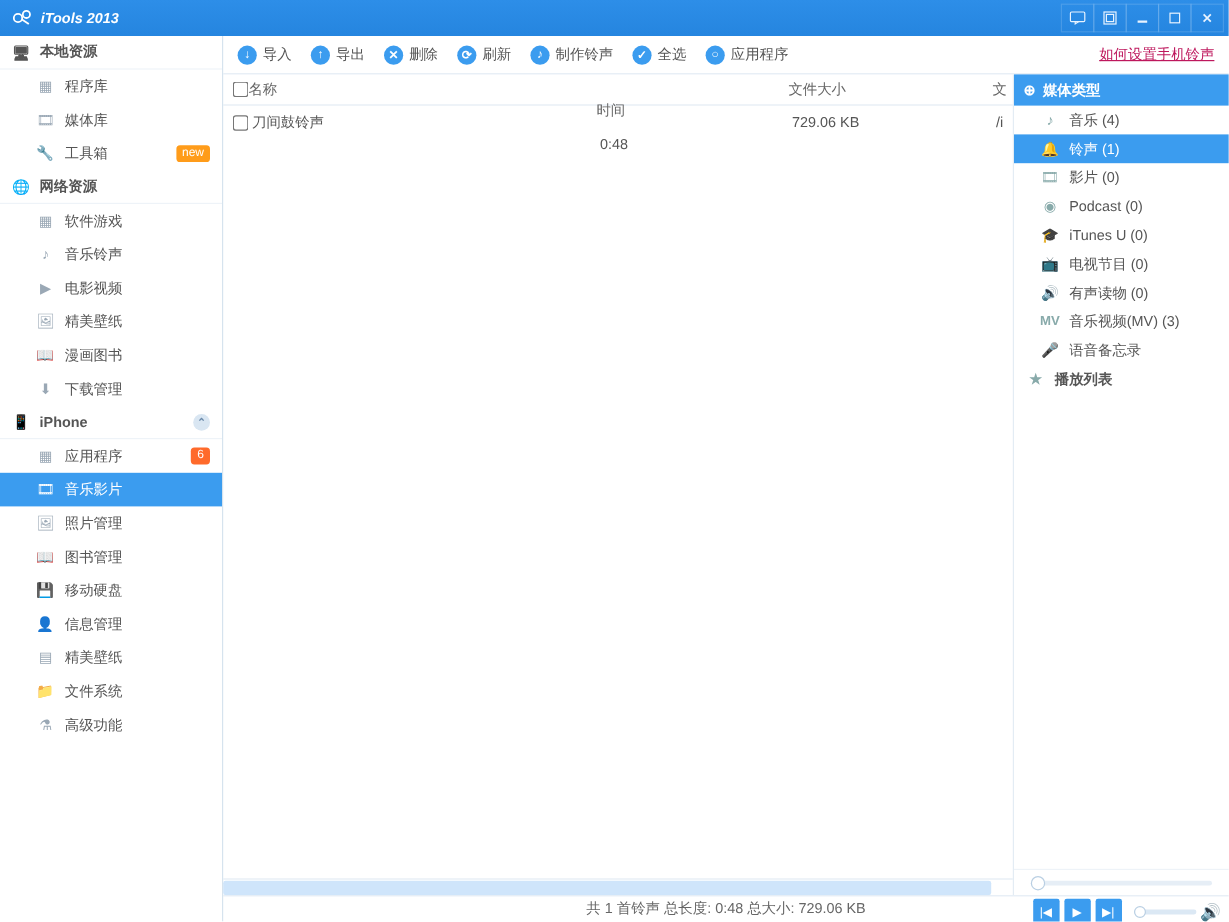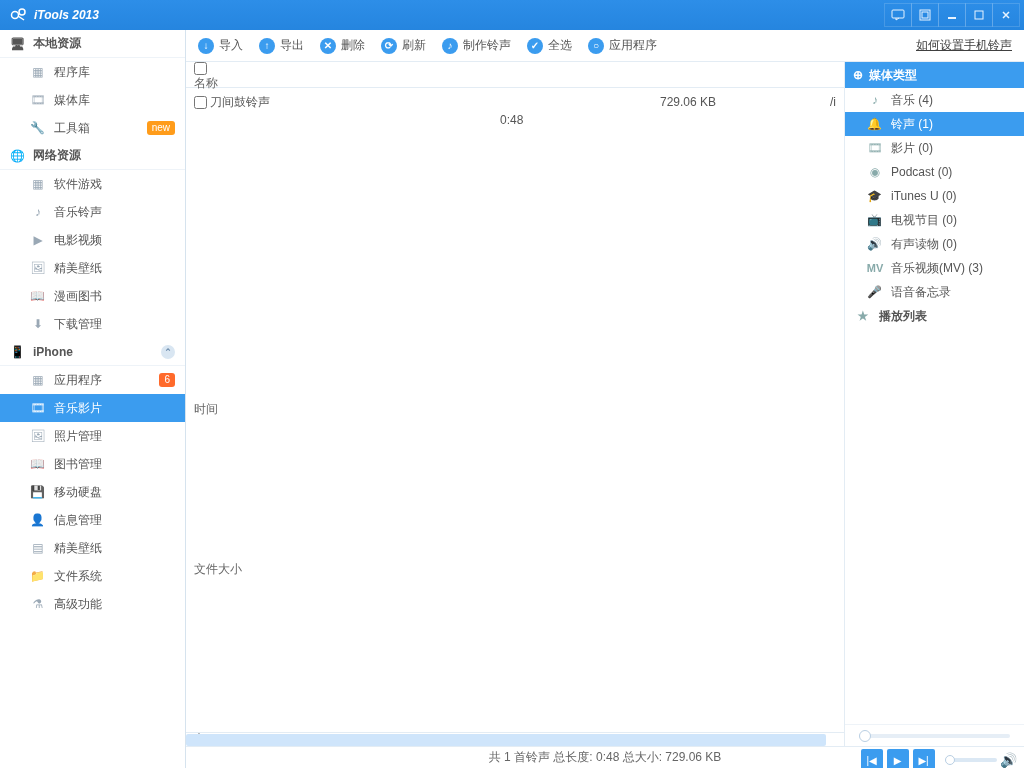--- a/index.html
+++ b/index.html
@@ -15,24 +15,24 @@
 .sb-item { height: 28px; display: flex; align-items: center; padding: 0 10px 0 30px; gap: 8px; color: #555; cursor: default; position: relative; }
 .sb-item.active { background: #3b9cef; color: #fff; }
 .sb-item .icon { width: 16px; display:flex; justify-content:center; color:#9aa8b5; }
 .sb-item.active .icon { color:#fff; }
 .sb-badge { margin-left: auto; background: #ff9c1a; color: #fff; border-radius: 3px; padding: 0 5px; font-size: 10px; line-height:14px; }
 .sb-badge.red { background:#ff6a2b; }
 .content { flex: 1; display: flex; flex-direction: column; min-width: 0; }
 .toolbar { height: 32px; border-bottom: 1px solid #e3ecf4; display: flex; align-items: center; padding: 0 12px; gap: 16px; }
 .tool-btn { display: flex; align-items: center; gap: 5px; color: #555; cursor: default; }
 .tool-btn .circ { width:16px; height:16px; border-radius:50%; background:#3b9cef; color:#fff; display:flex; align-items:center; justify-content:center; font-size:10px; font-weight:bold; }
-.tool-link { margin-left: auto; color: #404040; text-decoration: underline; cursor: default; }
+.tool-link { margin-left: auto; color: #be185d; text-decoration: underline; cursor: default; }
 .main-row { flex: 1; display: flex; min-height: 0; }
 .table-wrap { flex: 1; display: flex; flex-direction: column; min-width: 0; }
-.thead { height: 26px; display: flex; border-bottom: 1px solid #e3ecf4; color: #666; padding: 0 8px; flex-direction: column; }
+.thead { height: 26px; display: flex; align-items: center; border-bottom: 1px solid #e3ecf4; color: #666; padding: 0 8px; }
 .thead .chk, .trow .chk { width: 20px; display:flex; align-items:center; }
 .thead .c-name, .trow .c-name { flex: 0 0 290px; }
 .thead .c-time, .trow .c-time { flex: 0 0 160px; margin-top: 36px; }
 .thead .c-size, .trow .c-size { flex: 0 0 170px; }
 .thead .c-ext, .trow .c-ext { flex: 1; }
 .tbody { flex: 1; overflow: auto; }
 .trow { height: 28px; display: flex; align-items: center; padding: 0 8px; color: #555; }
 input[type=checkbox]{ width:13px; height:13px; }
 .hscroll { height: 14px; border-top: 1px solid #e3ecf4; position: relative; }
 .hscroll .thumb { position:absolute; left:0; top:1px; height:12px; width:640px; background:#cfe5fb; border-radius:2px; }

